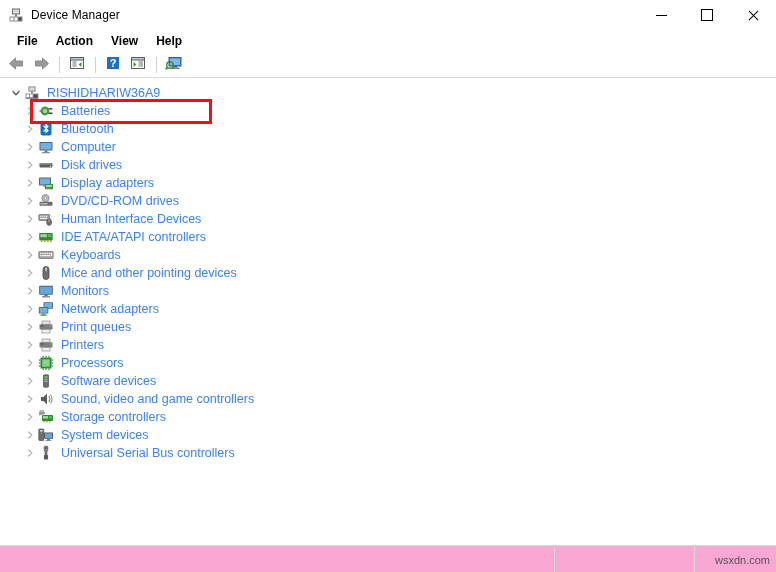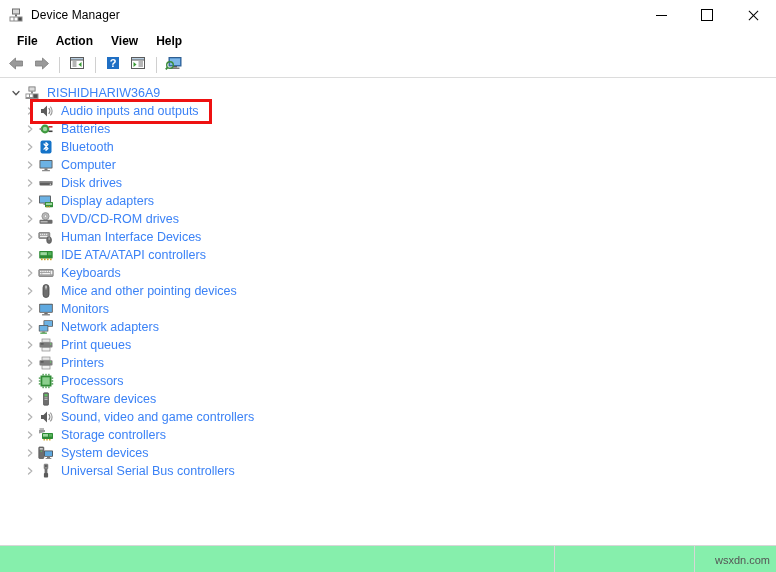--- a/index.html
+++ b/index.html
@@ -140,21 +140,21 @@
     border: 3px solid #ee1111;
     pointer-events: none;
     box-sizing: border-box;
   }
 
   
   .statusbar {
     position: absolute;
     left: 0; top: 545px;
     width: 776px; height: 27px;
-    background: #86efac;
+    background: #f9a8d4;
     border-top: 1px solid #d7d7d7;
     display: flex;
     align-items: center;
   }
   .status-pane {
     height: 27px;
     display: flex;
     align-items: center;
     padding-left: 6px;
     font-size: 11px;
@@ -296,35 +296,20 @@
           <rect x="7.2" y="6.5" width="1.6" height="2" fill="#6d6d6d"></rect>
           <rect x="1.5" y="8.5" width="13" height="5.5" fill="#8f8f8f"></rect>
           <rect x="2.4" y="9.4" width="2.6" height="2.6" fill="#ffffff"></rect>
           <rect x="6" y="9.4" width="2.6" height="2.6" fill="#ffffff"></rect>
           <rect x="9.6" y="9.4" width="3.8" height="3.5" fill="#4d4d4d"></rect>
         </svg>
       </span>
       <span class="lbl">RISHIDHARIW36A9</span>
     </div>
 
-    <div class="node child">
-      <span class="chev">
-        <svg width="10" height="10" viewBox="0 0 10 10">
-          <path d="M3.5 2 L6.8 5 L3.5 8" fill="none" stroke="#b4b4b4" stroke-width="1.3" stroke-linecap="round" stroke-linejoin="round"></path>
-        </svg>
-      </span>
-      <span class="ic">
-        <svg width="16" height="16" viewBox="0 0 16 16">
-          <path d="M3 6 L5.5 6 L9 2.5 L9 13.5 L5.5 10 L3 10 Z" fill="#5c5c5c"></path>
-          <path d="M10.7 5.2 A4 4 0 0 1 10.7 10.8" fill="none" stroke="#7a7a7a" stroke-width="1.2"></path>
-          <path d="M12.3 3.6 A6.3 6.3 0 0 1 12.3 12.4" fill="none" stroke="#9a9a9a" stroke-width="1.2"></path>
-        </svg>
-      </span>
-      <span class="lbl">Audio inputs and outputs</span>
-    </div>
 
     <div class="node child">
       <span class="chev">
         <svg width="10" height="10" viewBox="0 0 10 10">
             <path d="M3.5 2 L6.8 5 L3.5 8" fill="none" stroke="#b4b4b4" stroke-width="1.3" stroke-linecap="round" stroke-linejoin="round"></path>
           </svg>
       </span>
       <span class="ic">
         <svg width="16" height="16" viewBox="0 0 16 16">
           <circle cx="7" cy="8" r="4.4" fill="#3f9b3f"></circle>

